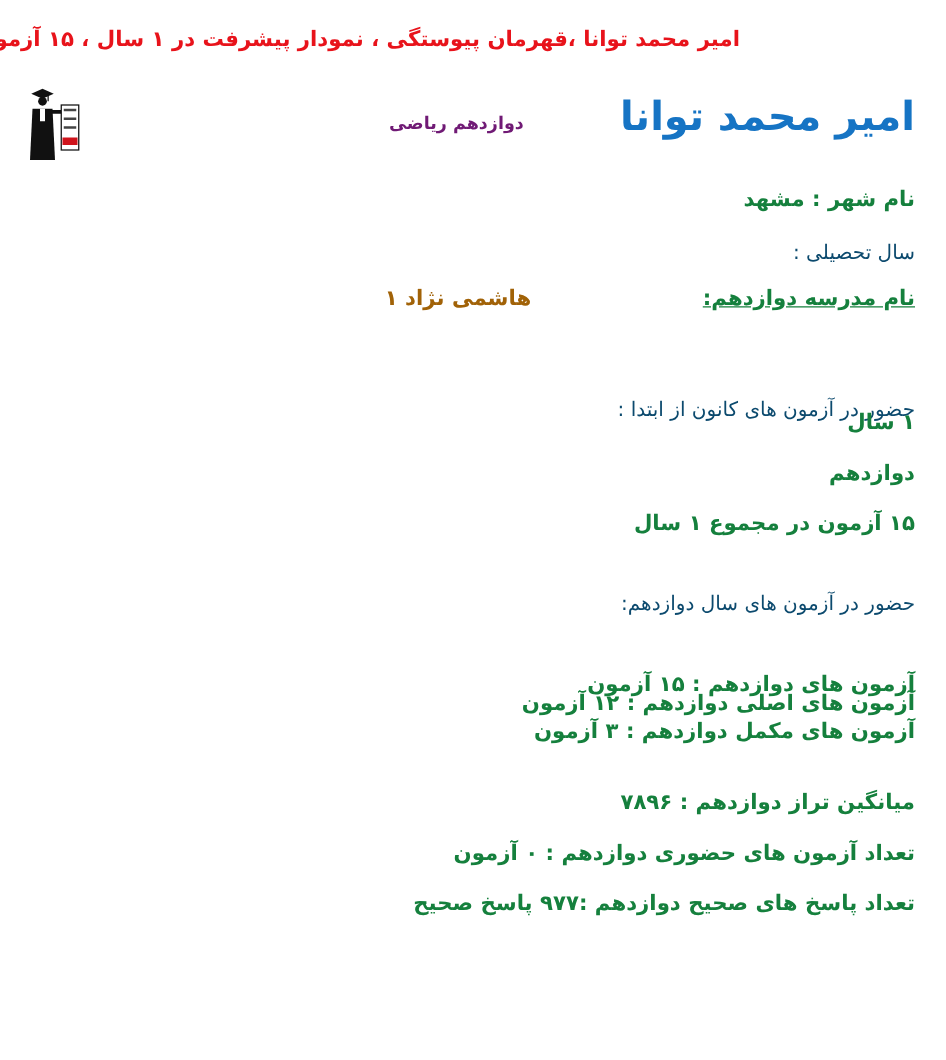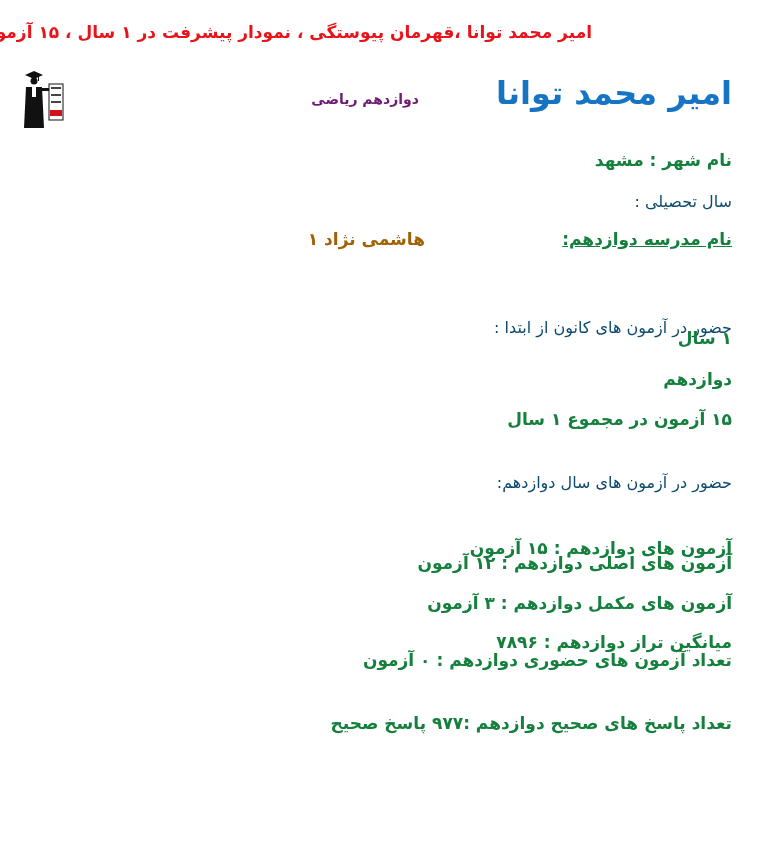--- a/index.html
+++ b/index.html
@@ -98,16 +98,16 @@
 <div class="abs rtl school-value">هاشمی نژاد ۱</div>
 
 <div class="abs rtl line-red" style="top:290px;margin-top:28px;">حضور در آزمون های کانون از ابتدا :</div>
 <div class="abs rtl line-bold" style="top:328px;">۱ سال</div>
 <div class="abs rtl line-bold" style="top:369px;">دوازدهم</div>
 <div class="abs rtl line-bold" style="top:409px;">۱۵ آزمون در مجموع ۱ سال</div>
 
 <div class="abs rtl line-red" style="top:473px;margin-left:12px;">حضور در آزمون های سال دوازدهم:</div>
 <div class="abs rtl line-bold" style="top:512px;margin-top:26px;">آزمون های دوازدهم : ۱۵ آزمون</div>
 <div class="abs rtl line-bold" style="top:553px;text-align:center;">آزمون های اصلی دوازدهم : ۱۲ آزمون</div>
-<div class="abs rtl line-bold" style="top:593px;margin-left:10px;">آزمون های مکمل دوازدهم : ۳ آزمون</div>
+<div class="abs rtl line-bold" style="top:575px;margin-left:10px;">آزمون های مکمل دوازدهم : ۳ آزمون</div>
 <div class="abs rtl line-bold" style="top:632px;margin-left:40px;">میانگین تراز دوازدهم : ۷۸۹۶</div>
-<div class="abs rtl line-bold" style="top:650px;">تعداد آزمون های حضوری دوازدهم : ۰ آزمون</div>
+<div class="abs rtl line-bold" style="top:673px;">تعداد آزمون های حضوری دوازدهم : ۰ آزمون</div>
 <div class="abs rtl line-bold" style="top:713px;">تعداد پاسخ های صحیح دوازدهم :۹۷۷ پاسخ صحیح</div>
 
 </body></html>

